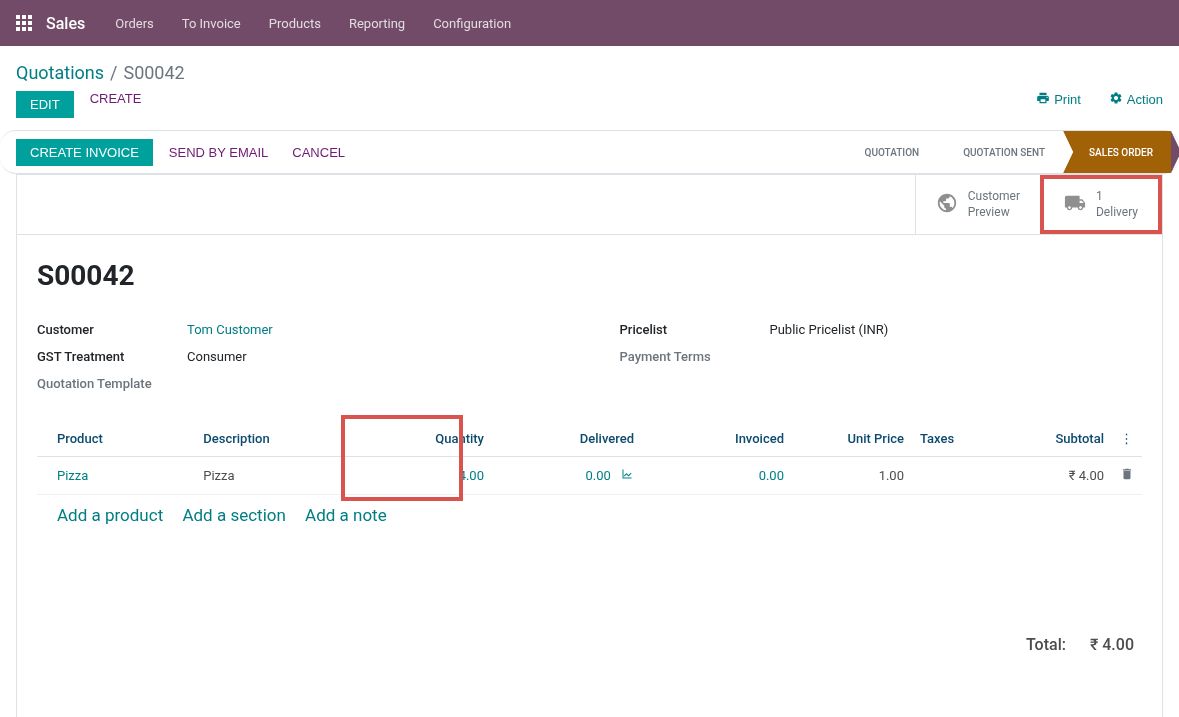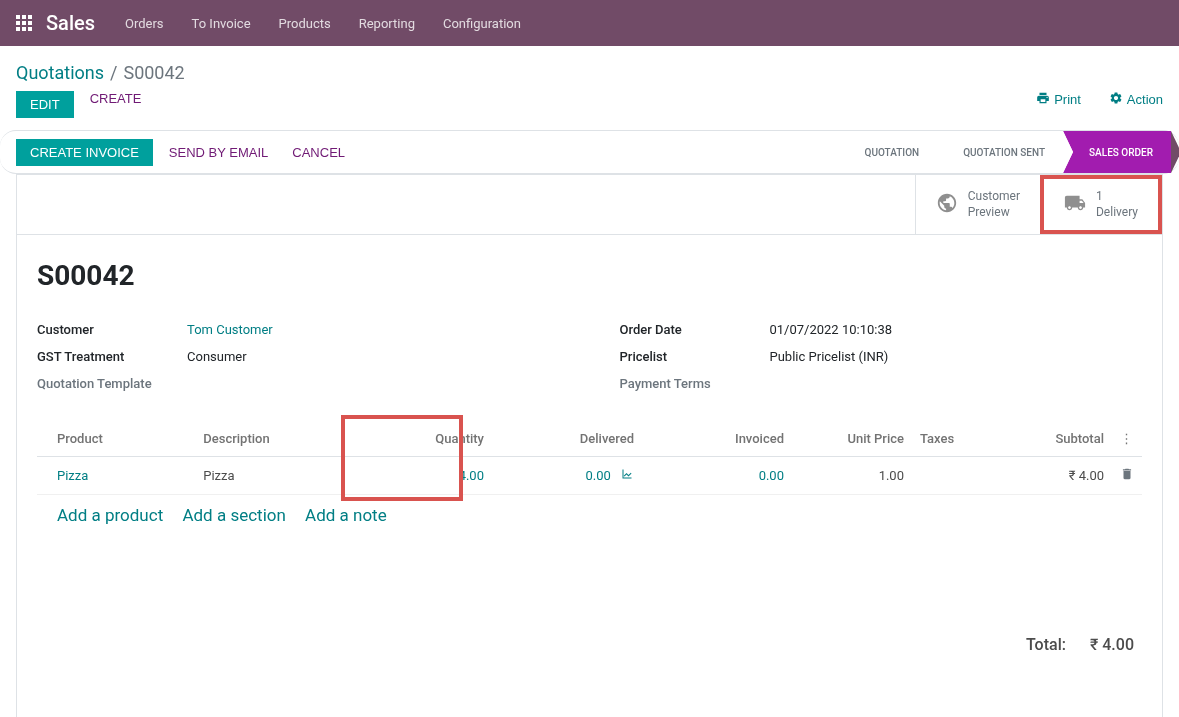--- a/index.html
+++ b/index.html
@@ -1,36 +1,36 @@
 <!DOCTYPE html>
 <html><head>
 <meta charset="utf-8">
 <style>
   * { box-sizing: border-box; margin: 0; padding: 0; }
   body { font-family: -apple-system, BlinkMacSystemFont, "Segoe UI", Roboto, "Helvetica Neue", Arial, sans-serif; font-size: 13px; color: #4c4c4c; background: #fff; width: 1179px; }
   .topbar { background: #714B67; height: 46px; display: flex; align-items: center; padding: 0 16px; }
   .apps-icon { color: #fff; margin-right: 14px; }
   .apps-icon svg { display:block; }
-  .app-title { color: #fff; font-size: 20px; font-weight: 500; margin-right: 30px; }
+  .app-title { color: #fff; font-size: 16px; font-weight: 500; margin-right: 30px; }
   .nav-item { color: rgba(255,255,255,0.8); font-size: 13px; margin-right: 28px; cursor: pointer; }
   .breadcrumb-row { padding: 16px 16px 8px 16px; display:flex; align-items:center; }
   .bc-link { color: #017e84; font-size: 18px; font-weight:400; cursor:pointer; }
   .bc-sep { color: #6c757d; font-size: 18px; margin: 0 6px; }
   .bc-current { color: #6c757d; font-size: 18px; }
   .actions-row { display:flex; align-items:flex-start; padding: 0 16px 12px 16px; }
   .btn-primary { background: #00A09D; color: #fff; border: none; padding: 6px 14px; font-size: 13px; font-weight: 500; text-transform: uppercase; cursor: pointer; margin-right: 16px; }
   .btn-link { color: #701a75; font-size: 13px; font-weight: 500; text-transform: uppercase; cursor: pointer; background:none; border:none; }
   .actions-right { margin-left: auto; display:flex; gap: 28px; }
   .actions-right button { background:none; border:none; color:#017e84; font-size:13px; cursor:pointer; display:flex; align-items:center; gap:4px; }
   .statusbar-row { display:flex; align-items:center; border-top:1px solid #dee2e6; border-bottom:1px solid #dee2e6; padding: 0 8px 0 16px; border-radius: 16px; }
   .statusbar-row .btn-primary { margin-top:6px; margin-bottom:6px; }
   .statusbar-row .btn-link { margin-right: 24px; }
   .status-steps { margin-left:auto; display:flex; align-items:center; height:42px;}
   .status-step { position:relative; display:flex; align-items:center; height:100%; padding:0 18px 0 26px; font-size:10px; font-weight:500; text-transform:uppercase; color:#6c757d; }
-  .status-step.active { background:#a21caf; color:#fff; }
+  .status-step.active { background:#a16207; color:#fff; }
   .status-step::before{ content:""; position:absolute; left:0; top:0; border-top:21px solid transparent; border-bottom:21px solid transparent; border-left:10px solid #fff;}
   .status-step:first-child::before{display:none;}
   .status-step.active::before{ border-left-color:#fff; }
   .status-step::after{ content:""; position:absolute; right:-10px; top:0; border-top:21px solid transparent; border-bottom:21px solid transparent; border-left:10px solid #fff; z-index:1;}
   .status-step.active::after{ border-left-color:#714B67; }
   .form-sheet-wrap { padding: 0 16px 16px 16px; }
   .form-sheet { border:1px solid #dee2e6; background:#fff; }
   .stat-buttons { display:flex; justify-content:flex-end; border-bottom:1px solid #dee2e6;}
   .stat-btn { border-left:1px solid #dee2e6; display:flex; align-items:center; padding:10px 20px; min-width:120px; cursor:pointer;}
   .stat-btn .icon { color:#8f8f8f; margin-right:10px;}
@@ -42,21 +42,21 @@
   .fields-col { flex:1; }
   .field { display:flex; padding:6px 0; }
   .field .label { width:150px; color:#212529; font-weight:500; font-size:13px;}
   .field .value { font-size:13px; color:#212529;}
   .field .value.link { color:#017e84; cursor:pointer;}
   .field .label.muted { color:#6c757d;}
   .tabs { display:flex; border-bottom:1px solid #dee2e6;}
   .tab { padding:8px 14px; font-size:13px; color:#6c757d; cursor:pointer; border:1px solid transparent; border-bottom:none; margin-bottom:-1px;}
   .tab.active { color:#495057; border-color:#dee2e6; border-bottom:1px solid #fff; background:#fff;}
   .table { width:100%; border-collapse:collapse; margin-top:0;}
-  .table th { text-align:left; padding:10px 8px; font-size:13px; font-weight:500; color:#737373; border-bottom:1px solid #dee2e6;}
+  .table th { text-align:left; padding:10px 8px; font-size:13px; font-weight:500; color:#0c4a6e; border-bottom:1px solid #dee2e6;}
   .table th.right { text-align:right;}
   .table td { padding:10px 8px; font-size:13px; border-bottom:1px solid #f0f0f0;}
   .table td.right { text-align:right;}
   .table td .link-teal { color:#017e84; cursor:pointer;}
   .qty-highlight-box { position:absolute; border:4px solid #d9534f; pointer-events:none;}
   .totals-row { display:flex; justify-content:flex-end; padding:20px 8px 8px;}
   .totals-row .tlabel { font-size:16px; font-weight:500; margin-right:24px;}
   .totals-row .tvalue { font-size:16px; font-weight:500;}
   .add-links { padding:10px 8px;}
   .add-links a { color:#017e84; font-size:17px; margin-right:16px; cursor:pointer;}
@@ -158,24 +158,20 @@
           <div class="field">
             <span class="label">GST Treatment</span>
             <span class="value">Consumer</span>
           </div>
           <div class="field">
             <span class="label muted">Quotation Template</span>
             <span class="value"></span>
           </div>
         </div>
         <div class="fields-col">
-          <div class="field">
-            <span class="label">Order Date</span>
-            <span class="value">01/07/2022 10:10:38</span>
-          </div>
           <div class="field">
             <span class="label">Pricelist</span>
             <span class="value">Public Pricelist (INR)</span>
           </div>
           <div class="field">
             <span class="label muted">Payment Terms</span>
             <span class="value"></span>
           </div>
         </div>
       </div>

